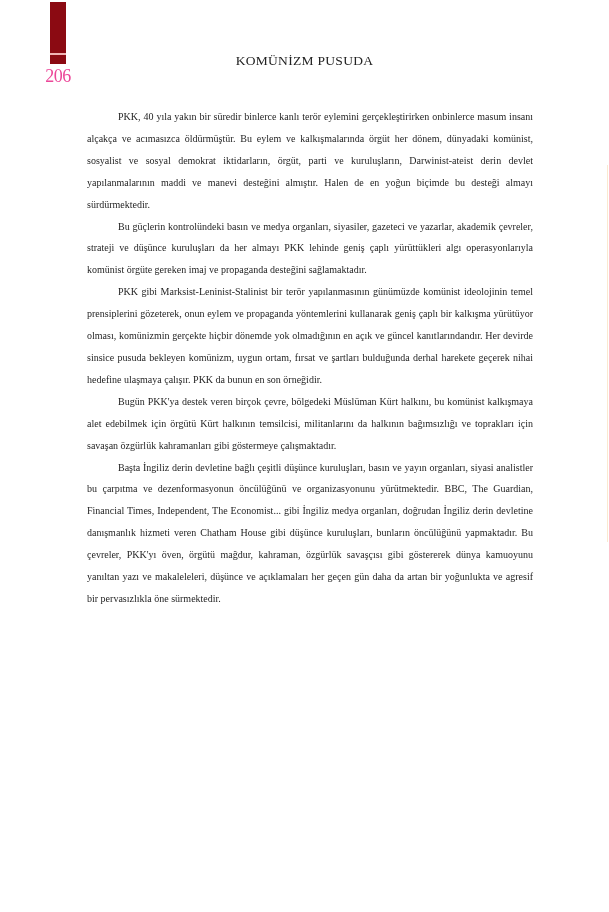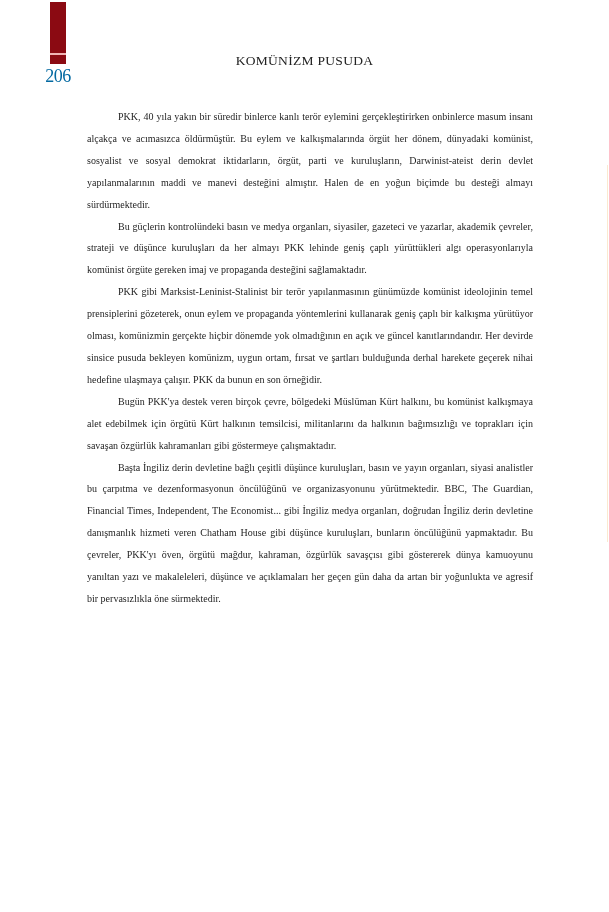--- a/index.html
+++ b/index.html
@@ -12,21 +12,21 @@
     .page-marker {
       position: absolute; left: 50px; top: 2px; width: 16px; height: 62px;
       background: #8b0a12;
     }
     .page-marker .stripe {
       position: absolute; left: 0; right: 0; top: 51px; height: 2px;
       background: #f0b4b4;
     }
     .page-number {
       position: absolute; left: 40px; top: 66px; width: 36px; text-align: center;
-      font-family: "Liberation Serif", serif; font-size: 18px; color: #0369a1;
+      font-family: "Liberation Serif", serif; font-size: 18px; color: #ec4899;
       letter-spacing: -0.5px;
     }
     .running-header {
       position: absolute; left: 0; width: 609px; top: 53px; text-align: center;
       font-family: "Liberation Serif", serif; font-size: 13.5px; letter-spacing: 0.3px; color: #222;
     }
     .edge-line {
       position: absolute; left: 607px; top: 165px; width: 1px; height: 377px;
       background: #fbe9d0;
     }

